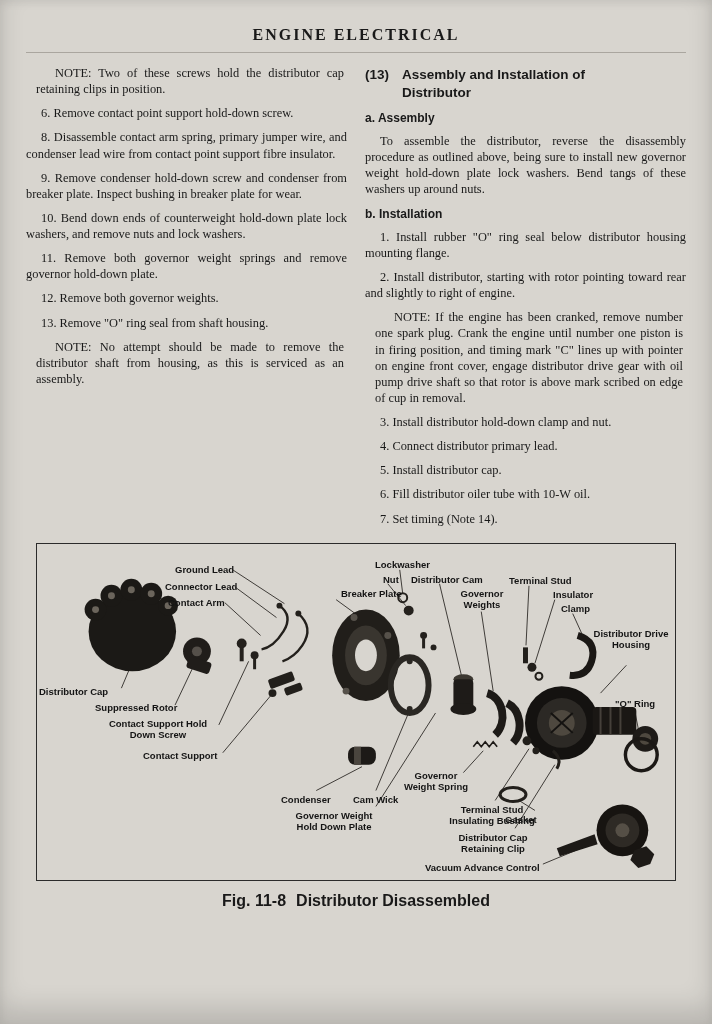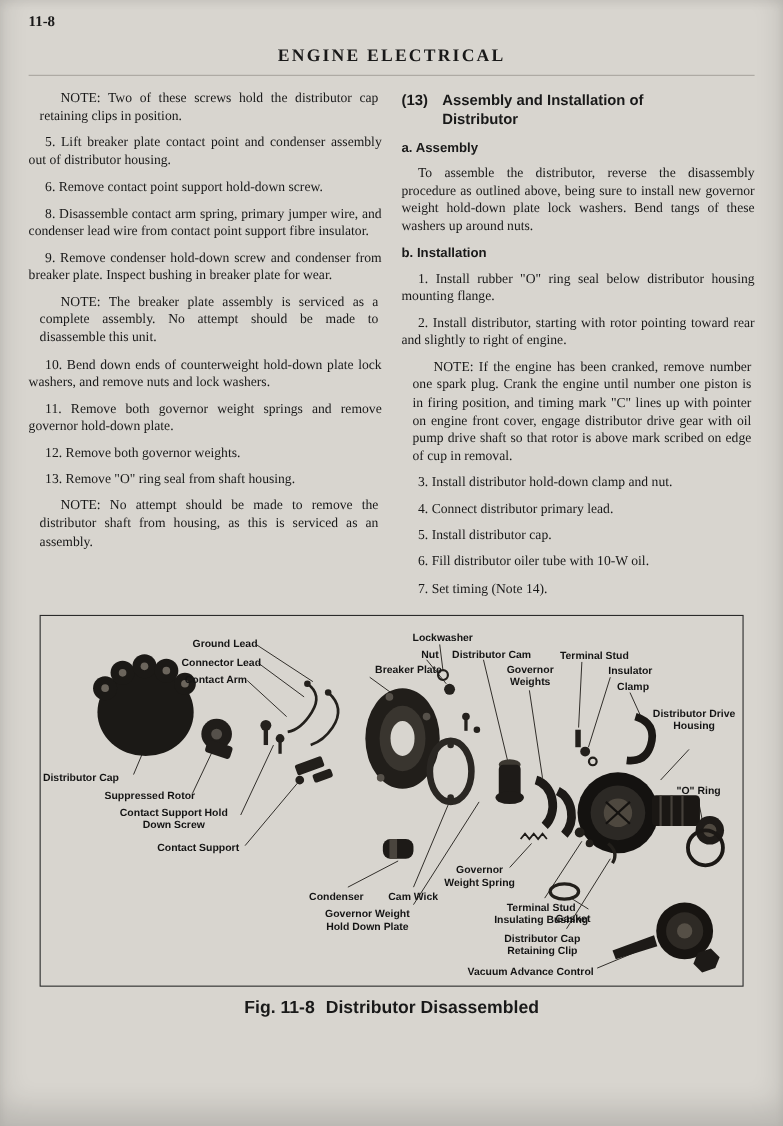--- a/index.html
+++ b/index.html
@@ -61,33 +61,30 @@
     font-weight:700; font-size:16px;
     margin-top:11px;
   }
   .figure-caption .cap-fig { margin-right:10px; }
 </style>
 </head>
 <body>
 
 <div class="page">
 
-  <div class="page-number">11-8</div>
   <div class="page-title">ENGINE ELECTRICAL</div>
   <hr class="head-rule">
 
   <div class="columns">
 
     <div class="col">
       <p class="para note">NOTE: Two of these screws hold the distributor cap retaining clips in position.</p>
-      <p class="para step">5. Lift breaker plate contact point and condenser assembly out of distributor housing.</p>
       <p class="para step">6. Remove contact point support hold-down screw.</p>
       <p class="para step">8. Disassemble contact arm spring, primary jumper wire, and condenser lead wire from contact point support fibre insulator.</p>
       <p class="para step">9. Remove condenser hold-down screw and condenser from breaker plate. Inspect bushing in breaker plate for wear.</p>
-      <p class="para note">NOTE: The breaker plate assembly is serviced as a complete assembly. No attempt should be made to disassemble this unit.</p>
       <p class="para step">10. Bend down ends of counterweight hold-down plate lock washers, and remove nuts and lock washers.</p>
       <p class="para step">11. Remove both governor weight springs and remove governor hold-down plate.</p>
       <p class="para step">12. Remove both governor weights.</p>
       <p class="para step">13. Remove "O" ring seal from shaft housing.</p>
       <p class="para note">NOTE: No attempt should be made to remove the distributor shaft from housing, as this is serviced as an assembly.</p>
     </div>
 
     <div class="col">
       <div class="section-heading">
         <span class="sec-num">(13)</span>

